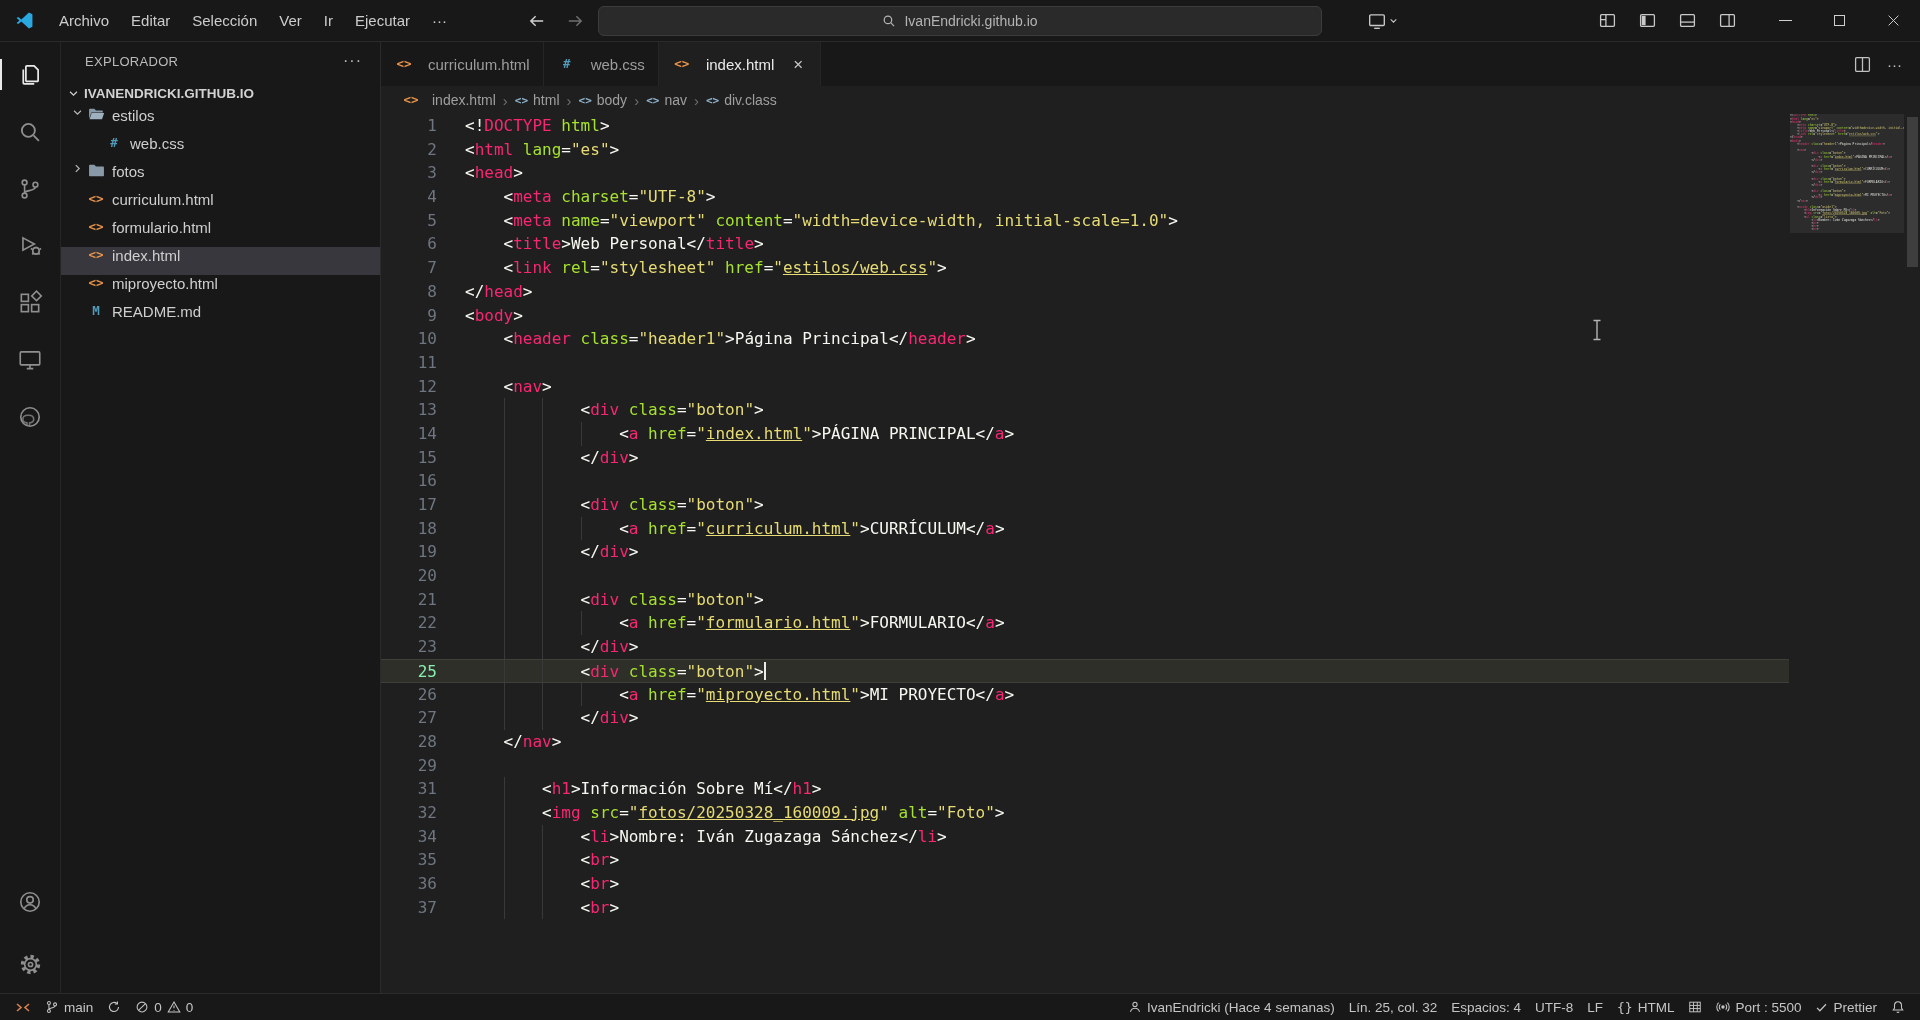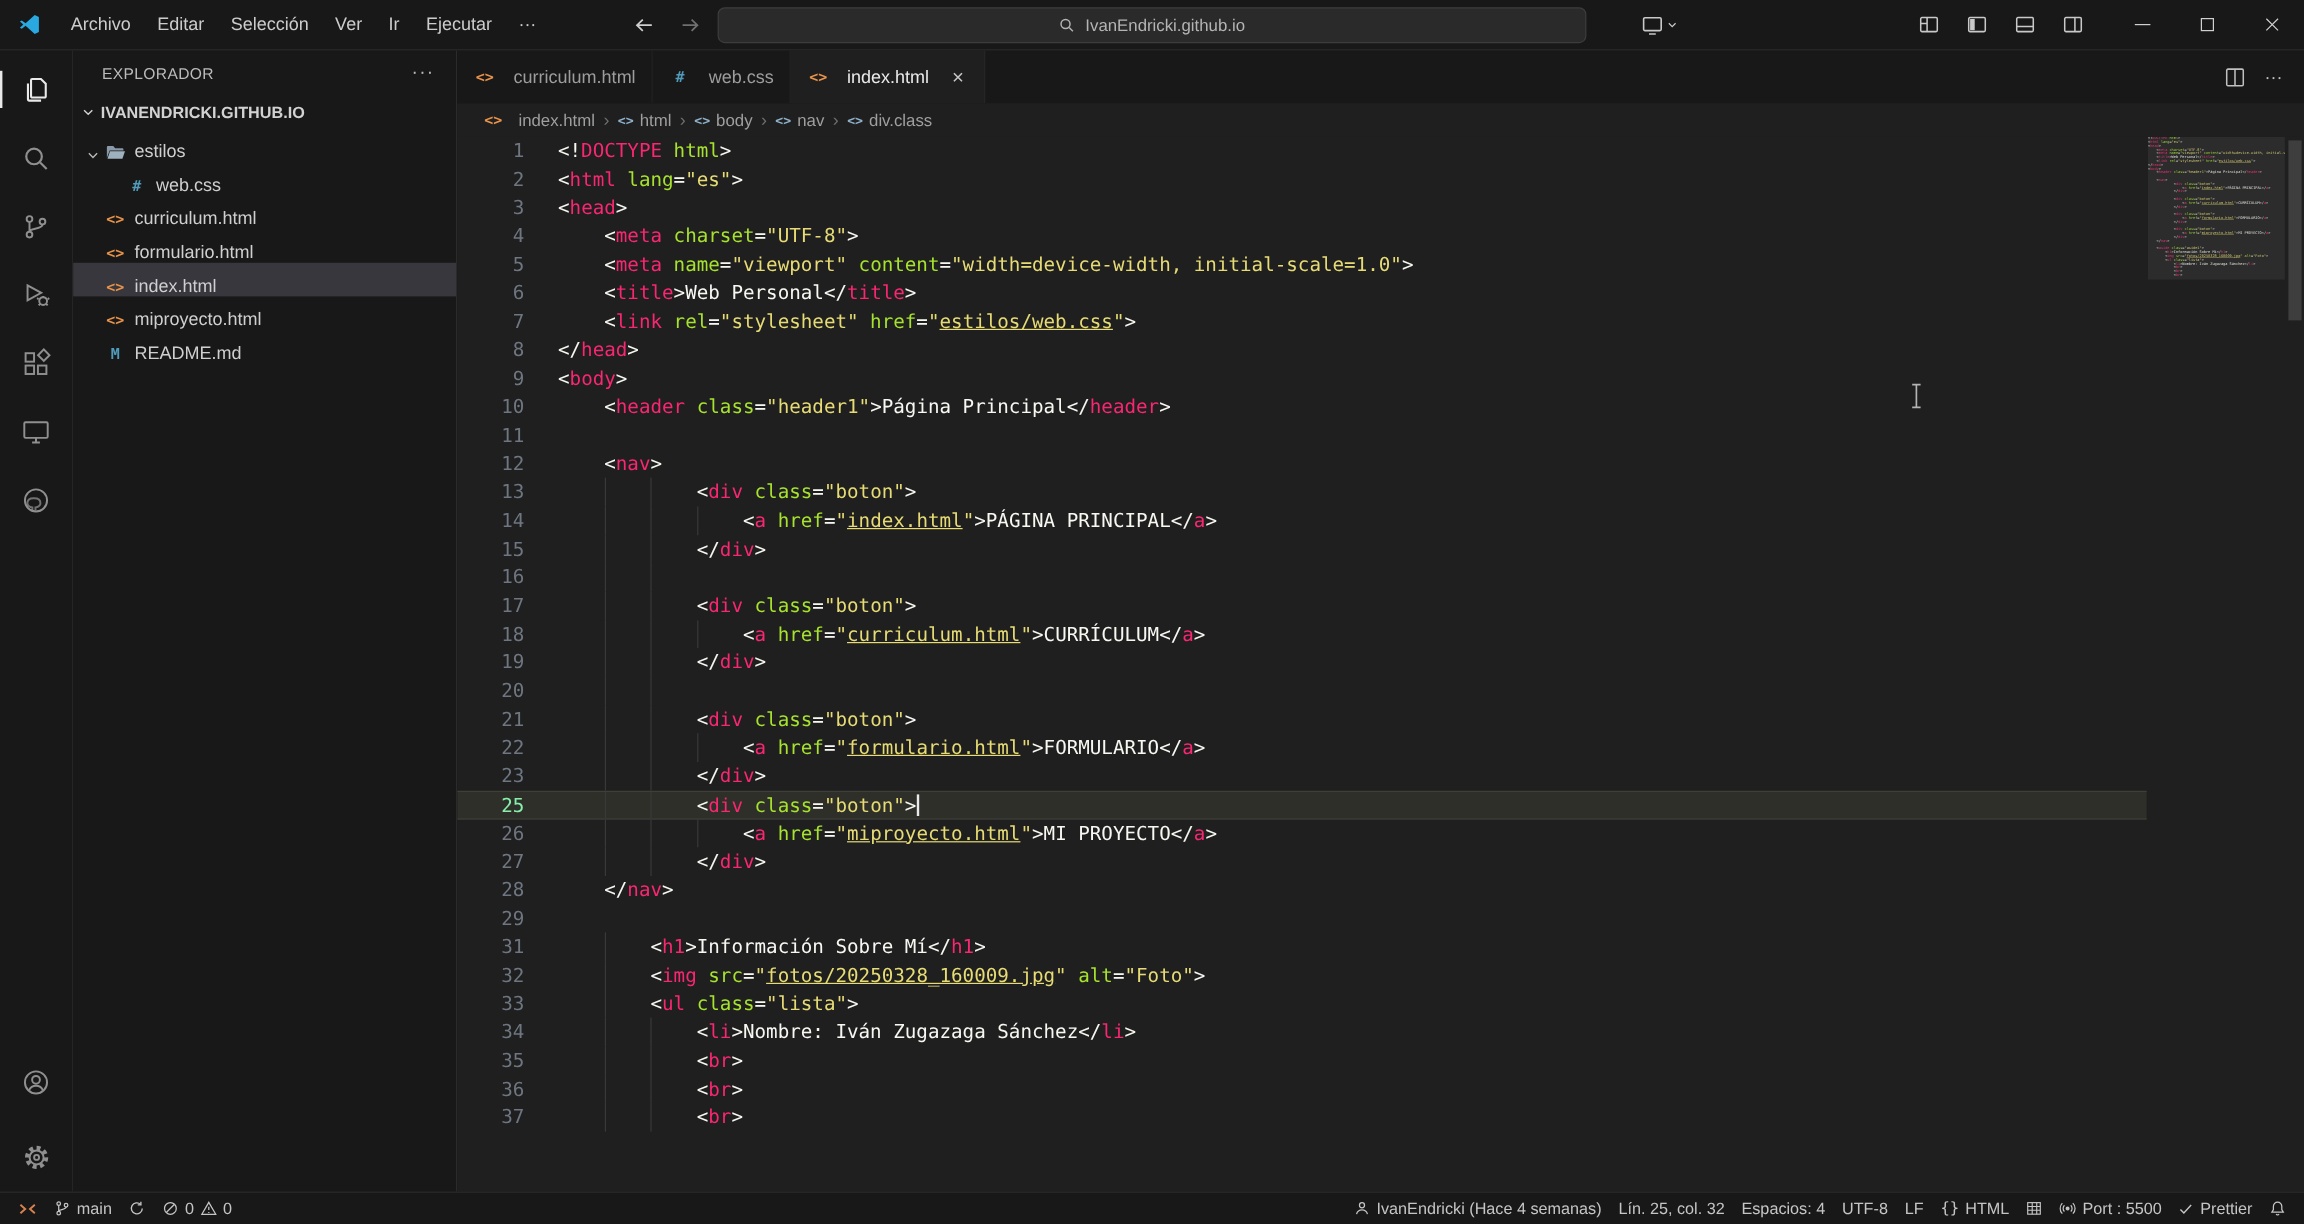--- a/index.html
+++ b/index.html
@@ -37,21 +37,21 @@
   .act-bottom{margin-top:auto;margin-bottom:6px}
   
   .sidebar{flex:0 0 320px;background:#181818;border-right:1px solid #2b2b2b;
     display:flex;flex-direction:column;min-height:0}
   .sb-header{flex:0 0 38px;display:flex;align-items:center;justify-content:space-between;
     padding:0 18px 0 24px;color:#bbb;font-size:13px;letter-spacing:.3px}
   .sb-actions{color:#bbb;font-size:16px;letter-spacing:1px;cursor:pointer}
   .sb-root{flex:0 0 27px;display:flex;align-items:center;gap:5px;padding-left:7px;
     font-weight:bold;font-size:13.5px;color:#d2d2d2;cursor:pointer}
   .file-list{flex:0 0 auto}
-  .file-row{height:28px;display:flex;align-items:flex-end;color:#cfcfcf;cursor:pointer;font-size:15px}
+  .file-row{height:28px;display:flex;align-items:flex-start;color:#cfcfcf;cursor:pointer;font-size:15px}
   .file-row.selected{background:#37373d}
   .chev-slot{width:17px;display:inline-flex;justify-content:center;flex:0 0 17px;color:#b9b9b9}
   .fic{width:20px;flex:0 0 20px;display:inline-flex;justify-content:center;margin-right:6px}
   .fic.txt{font-family:"DejaVu Sans Mono",monospace;font-weight:bold;font-size:12.5px;line-height:16px}
   .sb-spacer{flex:1}
   .sb-section{flex:0 0 26px;display:flex;align-items:center;gap:7px;border-top:1px solid #2b2b2b;
     font-weight:bold;font-size:13px;padding-left:9px;color:#c9c9c9;cursor:pointer}
   
   .editor-col{flex:1;display:flex;flex-direction:column;min-width:0;background:#1f1f1f}
   .tabbar{flex:0 0 44px;background:#181818;display:flex;align-items:stretch}
@@ -301,20 +301,35 @@
               </svg>
             </span>
             <span>estilos</span>
           </div>
           <div class="file-row" style="padding-left: 26px;">
             <span class="chev-slot"></span>
             <span class="fic txt" style="color: rgb(81, 154, 186);">#</span>
             <span>web.css</span>
           </div>
           <div class="file-row" style="padding-left: 8px;">
+            <span class="chev-slot">
+              <span class="ic">
+                <svg width="11" height="11" viewBox="0 0 16 16" fill="none" stroke="currentColor" stroke-width="1.7">
+                  <path d="m5.5 3 5 5-5 5"></path>
+                </svg>
+              </span>
+            </span>
+            <span class="fic">
+              <svg width="17" height="15" viewBox="0 0 16 14">
+                <path fill="#8a99a8" d="M1 2.5c0-.6.4-1 1-1h4l1.5 1.7H14c.6 0 1 .4 1 1v7.3c0 .6-.4 1-1 1H2c-.6 0-1-.4-1-1Z"></path>
+              </svg>
+            </span>
+            <span>fotos</span>
+          </div>
+          <div class="file-row" style="padding-left: 8px;">
             <span class="chev-slot"></span>
             <span class="fic txt" style="color: rgb(232, 147, 74);">&lt;&gt;</span>
             <span>curriculum.html</span>
           </div>
           <div class="file-row" style="padding-left: 8px;">
             <span class="chev-slot"></span>
             <span class="fic txt" style="color: rgb(232, 147, 74);">&lt;&gt;</span>
             <span>formulario.html</span>
           </div>
           <div class="file-row selected" style="padding-left: 8px;">
@@ -412,21 +427,20 @@
             <div class="code-line"><div class="gutter">21</div><div class="code-text"><span class="guide" style="left: 4ch;"></span><span class="guide" style="left: 8ch;"></span><span class="tk-x">            </span><span class="tk-p">&lt;</span><span class="tk-t">div</span><span class="tk-a"> class</span><span class="tk-p">=</span><span class="tk-s">"boton"</span><span class="tk-p">&gt;</span></div></div>
             <div class="code-line"><div class="gutter">22</div><div class="code-text"><span class="guide" style="left: 4ch;"></span><span class="guide" style="left: 8ch;"></span><span class="guide" style="left: 12ch;"></span><span class="tk-x">                </span><span class="tk-p">&lt;</span><span class="tk-t">a</span><span class="tk-a"> href</span><span class="tk-p">=</span><span class="tk-s">"</span><span class="tk-l">formulario.html</span><span class="tk-s">"</span><span class="tk-p">&gt;</span><span class="tk-x">FORMULARIO</span><span class="tk-p">&lt;/</span><span class="tk-t">a</span><span class="tk-p">&gt;</span></div></div>
             <div class="code-line"><div class="gutter">23</div><div class="code-text"><span class="guide" style="left: 4ch;"></span><span class="guide" style="left: 8ch;"></span><span class="tk-x">            </span><span class="tk-p">&lt;/</span><span class="tk-t">div</span><span class="tk-p">&gt;</span></div></div>
             <div class="code-line active"><div class="gutter">25</div><div class="code-text"><span class="guide" style="left: 4ch;"></span><span class="guide" style="left: 8ch;"></span><span class="tk-x">            </span><span class="tk-p">&lt;</span><span class="tk-t">div</span><span class="tk-a"> class</span><span class="tk-p">=</span><span class="tk-s">"boton"</span><span class="tk-p">&gt;</span><span class="cursor"></span></div></div>
             <div class="code-line"><div class="gutter">26</div><div class="code-text"><span class="guide" style="left: 4ch;"></span><span class="guide" style="left: 8ch;"></span><span class="guide" style="left: 12ch;"></span><span class="tk-x">                </span><span class="tk-p">&lt;</span><span class="tk-t">a</span><span class="tk-a"> href</span><span class="tk-p">=</span><span class="tk-s">"</span><span class="tk-l">miproyecto.html</span><span class="tk-s">"</span><span class="tk-p">&gt;</span><span class="tk-x">MI PROYECTO</span><span class="tk-p">&lt;/</span><span class="tk-t">a</span><span class="tk-p">&gt;</span></div></div>
             <div class="code-line"><div class="gutter">27</div><div class="code-text"><span class="guide" style="left: 4ch;"></span><span class="guide" style="left: 8ch;"></span><span class="tk-x">            </span><span class="tk-p">&lt;/</span><span class="tk-t">div</span><span class="tk-p">&gt;</span></div></div>
             <div class="code-line"><div class="gutter">28</div><div class="code-text"><span class="tk-x">    </span><span class="tk-p">&lt;/</span><span class="tk-t">nav</span><span class="tk-p">&gt;</span></div></div>
             <div class="code-line"><div class="gutter">29</div><div class="code-text"></div></div>
             <div class="code-line"><div class="gutter">31</div><div class="code-text"><span class="guide" style="left: 4ch;"></span><span class="tk-x">        </span><span class="tk-p">&lt;</span><span class="tk-t">h1</span><span class="tk-p">&gt;</span><span class="tk-x">Información Sobre Mí</span><span class="tk-p">&lt;/</span><span class="tk-t">h1</span><span class="tk-p">&gt;</span></div></div>
             <div class="code-line"><div class="gutter">32</div><div class="code-text"><span class="guide" style="left: 4ch;"></span><span class="tk-x">        </span><span class="tk-p">&lt;</span><span class="tk-t">img</span><span class="tk-a"> src</span><span class="tk-p">=</span><span class="tk-s">"</span><span class="tk-l">fotos/20250328_160009.jpg</span><span class="tk-s">"</span><span class="tk-a"> alt</span><span class="tk-p">=</span><span class="tk-s">"Foto"</span><span class="tk-p">&gt;</span></div></div>
-            <div class="code-line"><div class="gutter">33</div><div class="code-text"><span class="guide" style="left: 4ch;"></span><span class="tk-x">        </span><span class="tk-p">&lt;</span><span class="tk-t">ul</span><span class="tk-a"> class</span><span class="tk-p">=</span><span class="tk-s">"lista"</span><span class="tk-p">&gt;</span></div></div>
             <div class="code-line"><div class="gutter">34</div><div class="code-text"><span class="guide" style="left: 4ch;"></span><span class="guide" style="left: 8ch;"></span><span class="tk-x">            </span><span class="tk-p">&lt;</span><span class="tk-t">li</span><span class="tk-p">&gt;</span><span class="tk-x">Nombre: Iván Zugazaga Sánchez</span><span class="tk-p">&lt;/</span><span class="tk-t">li</span><span class="tk-p">&gt;</span></div></div>
             <div class="code-line"><div class="gutter">35</div><div class="code-text"><span class="guide" style="left: 4ch;"></span><span class="guide" style="left: 8ch;"></span><span class="tk-x">            </span><span class="tk-p">&lt;</span><span class="tk-t">br</span><span class="tk-p">&gt;</span></div></div>
             <div class="code-line"><div class="gutter">36</div><div class="code-text"><span class="guide" style="left: 4ch;"></span><span class="guide" style="left: 8ch;"></span><span class="tk-x">            </span><span class="tk-p">&lt;</span><span class="tk-t">br</span><span class="tk-p">&gt;</span></div></div>
             <div class="code-line"><div class="gutter">37</div><div class="code-text"><span class="guide" style="left: 4ch;"></span><span class="guide" style="left: 8ch;"></span><span class="tk-x">            </span><span class="tk-p">&lt;</span><span class="tk-t">br</span><span class="tk-p">&gt;</span></div></div>
           </div>
         <div class="minimap">
             <div class="minimap-inner"><div class="minimap-line"><span class="tk-p">&lt;!</span><span class="tk-d">DOCTYPE</span><span class="tk-v"> html</span><span class="tk-p">&gt;</span></div><div class="minimap-line"><span class="tk-p">&lt;</span><span class="tk-t">html</span><span class="tk-a"> lang</span><span class="tk-p">=</span><span class="tk-s">"es"</span><span class="tk-p">&gt;</span></div><div class="minimap-line"><span class="tk-p">&lt;</span><span class="tk-t">head</span><span class="tk-p">&gt;</span></div><div class="minimap-line"><span class="tk-x">    </span><span class="tk-p">&lt;</span><span class="tk-t">meta</span><span class="tk-a"> charset</span><span class="tk-p">=</span><span class="tk-s">"UTF-8"</span><span class="tk-p">&gt;</span></div><div class="minimap-line"><span class="tk-x">    </span><span class="tk-p">&lt;</span><span class="tk-t">meta</span><span class="tk-a"> name</span><span class="tk-p">=</span><span class="tk-s">"viewport"</span><span class="tk-a"> content</span><span class="tk-p">=</span><span class="tk-s">"width=device-width, initial-scale=1.0"</span></div><div class="minimap-line"><span class="tk-x">    </span><span class="tk-p">&lt;</span><span class="tk-t">title</span><span class="tk-p">&gt;</span><span class="tk-x">Web Personal</span><span class="tk-p">&lt;/</span><span class="tk-t">title</span><span class="tk-p">&gt;</span></div><div class="minimap-line"><span class="tk-x">    </span><span class="tk-p">&lt;</span><span class="tk-t">link</span><span class="tk-a"> rel</span><span class="tk-p">=</span><span class="tk-s">"stylesheet"</span><span class="tk-a"> href</span><span class="tk-p">=</span><span class="tk-s">"</span><span class="tk-l">estilos/web.css</span><span class="tk-s">"</span><span class="tk-p">&gt;</span></div><div class="minimap-line"><span class="tk-p">&lt;/</span><span class="tk-t">head</span><span class="tk-p">&gt;</span></div><div class="minimap-line"><span class="tk-p">&lt;</span><span class="tk-t">body</span><span class="tk-p">&gt;</span></div><div class="minimap-line"><span class="tk-x">    </span><span class="tk-p">&lt;</span><span class="tk-t">header</span><span class="tk-a"> class</span><span class="tk-p">=</span><span class="tk-s">"header1"</span><span class="tk-p">&gt;</span><span class="tk-x">Página Principal</span><span class="tk-p">&lt;/</span><span class="tk-t">header</span><span class="tk-p">&gt;</span></div><div class="minimap-line">&nbsp;</div><div class="minimap-line"><span class="tk-x">    </span><span class="tk-p">&lt;</span><span class="tk-t">nav</span><span class="tk-p">&gt;</span></div><div class="minimap-line"><span class="tk-x">            </span><span class="tk-p">&lt;</span><span class="tk-t">div</span><span class="tk-a"> class</span><span class="tk-p">=</span><span class="tk-s">"boton"</span><span class="tk-p">&gt;</span></div><div class="minimap-line"><span class="tk-x">                </span><span class="tk-p">&lt;</span><span class="tk-t">a</span><span class="tk-a"> href</span><span class="tk-p">=</span><span class="tk-s">"</span><span class="tk-l">index.html</span><span class="tk-s">"</span><span class="tk-p">&gt;</span><span class="tk-x">PÁGINA PRINCIPAL</span><span class="tk-p">&lt;/</span><span class="tk-t">a</span><span class="tk-p">&gt;</span></div><div class="minimap-line"><span class="tk-x">            </span><span class="tk-p">&lt;/</span><span class="tk-t">div</span><span class="tk-p">&gt;</span></div><div class="minimap-line">&nbsp;</div><div class="minimap-line"><span class="tk-x">            </span><span class="tk-p">&lt;</span><span class="tk-t">div</span><span class="tk-a"> class</span><span class="tk-p">=</span><span class="tk-s">"boton"</span><span class="tk-p">&gt;</span></div><div class="minimap-line"><span class="tk-x">                </span><span class="tk-p">&lt;</span><span class="tk-t">a</span><span class="tk-a"> href</span><span class="tk-p">=</span><span class="tk-s">"</span><span class="tk-l">curriculum.html</span><span class="tk-s">"</span><span class="tk-p">&gt;</span><span class="tk-x">CURRÍCULUM</span><span class="tk-p">&lt;/</span><span class="tk-t">a</span><span class="tk-p">&gt;</span></div><div class="minimap-line"><span class="tk-x">            </span><span class="tk-p">&lt;/</span><span class="tk-t">div</span><span class="tk-p">&gt;</span></div><div class="minimap-line">&nbsp;</div><div class="minimap-line"><span class="tk-x">            </span><span class="tk-p">&lt;</span><span class="tk-t">div</span><span class="tk-a"> class</span><span class="tk-p">=</span><span class="tk-s">"boton"</span><span class="tk-p">&gt;</span></div><div class="minimap-line"><span class="tk-x">                </span><span class="tk-p">&lt;</span><span class="tk-t">a</span><span class="tk-a"> href</span><span class="tk-p">=</span><span class="tk-s">"</span><span class="tk-l">formulario.html</span><span class="tk-s">"</span><span class="tk-p">&gt;</span><span class="tk-x">FORMULARIO</span><span class="tk-p">&lt;/</span><span class="tk-t">a</span><span class="tk-p">&gt;</span></div><div class="minimap-line"><span class="tk-x">            </span><span class="tk-p">&lt;/</span><span class="tk-t">div</span><span class="tk-p">&gt;</span></div><div class="minimap-line">&nbsp;</div><div class="minimap-line"><span class="tk-x">            </span><span class="tk-p">&lt;</span><span class="tk-t">div</span><span class="tk-a"> class</span><span class="tk-p">=</span><span class="tk-s">"boton"</span><span class="tk-p">&gt;</span></div><div class="minimap-line"><span class="tk-x">                </span><span class="tk-p">&lt;</span><span class="tk-t">a</span><span class="tk-a"> href</span><span class="tk-p">=</span><span class="tk-s">"</span><span class="tk-l">miproyecto.html</span><span class="tk-s">"</span><span class="tk-p">&gt;</span><span class="tk-x">MI PROYECTO</span><span class="tk-p">&lt;/</span><span class="tk-t">a</span><span class="tk-p">&gt;</span></div><div class="minimap-line"><span class="tk-x">            </span><span class="tk-p">&lt;/</span><span class="tk-t">div</span><span class="tk-p">&gt;</span></div><div class="minimap-line"><span class="tk-x">    </span><span class="tk-p">&lt;/</span><span class="tk-t">nav</span><span class="tk-p">&gt;</span></div><div class="minimap-line">&nbsp;</div><div class="minimap-line"><span class="tk-x">    </span><span class="tk-p">&lt;</span><span class="tk-t">aside</span><span class="tk-a"> class</span><span class="tk-p">=</span><span class="tk-s">"aside1"</span><span class="tk-p">&gt;</span></div><div class="minimap-line"><span class="tk-x">        </span><span class="tk-p">&lt;</span><span class="tk-t">h1</span><span class="tk-p">&gt;</span><span class="tk-x">Información Sobre Mí</span><span class="tk-p">&lt;/</span><span class="tk-t">h1</span><span class="tk-p">&gt;</span></div><div class="minimap-line"><span class="tk-x">        </span><span class="tk-p">&lt;</span><span class="tk-t">img</span><span class="tk-a"> src</span><span class="tk-p">=</span><span class="tk-s">"</span><span class="tk-l">fotos/20250328_160009.jpg</span><span class="tk-s">"</span><span class="tk-a"> alt</span><span class="tk-p">=</span><span class="tk-s">"Foto"</span><span class="tk-p">&gt;</span></div><div class="minimap-line"><span class="tk-x">        </span><span class="tk-p">&lt;</span><span class="tk-t">ul</span><span class="tk-a"> class</span><span class="tk-p">=</span><span class="tk-s">"lista"</span><span class="tk-p">&gt;</span></div><div class="minimap-line"><span class="tk-x">            </span><span class="tk-p">&lt;</span><span class="tk-t">li</span><span class="tk-p">&gt;</span><span class="tk-x">Nombre: Iván Zugazaga Sánchez</span><span class="tk-p">&lt;/</span><span class="tk-t">li</span><span class="tk-p">&gt;</span></div><div class="minimap-line"><span class="tk-x">            </span><span class="tk-p">&lt;</span><span class="tk-t">br</span><span class="tk-p">&gt;</span></div><div class="minimap-line"><span class="tk-x">            </span><span class="tk-p">&lt;</span><span class="tk-t">br</span><span class="tk-p">&gt;</span></div><div class="minimap-line"><span class="tk-x">            </span><span class="tk-p">&lt;</span><span class="tk-t">br</span><span class="tk-p">&gt;</span></div></div>
           </div>
         <div class="minimap-slider"></div>
         <div class="scrollbar">

